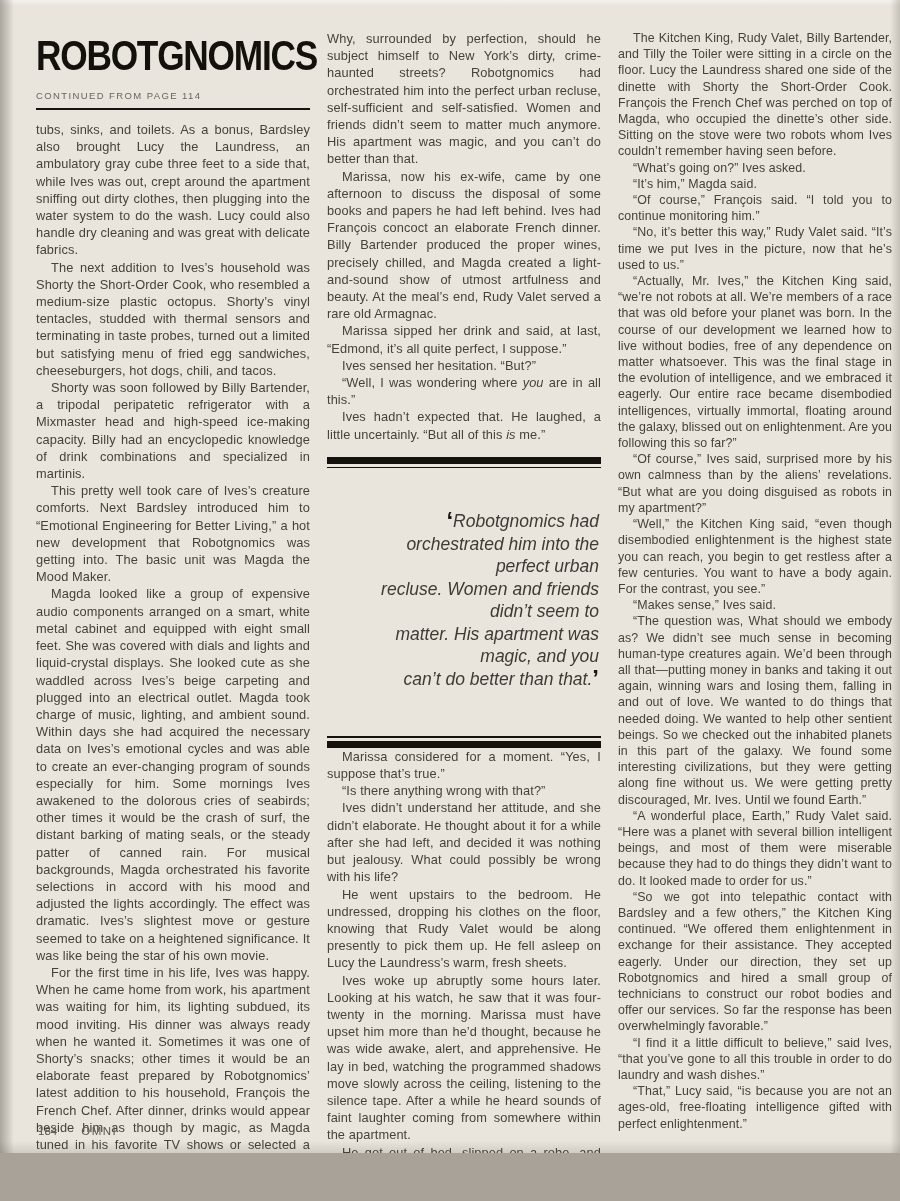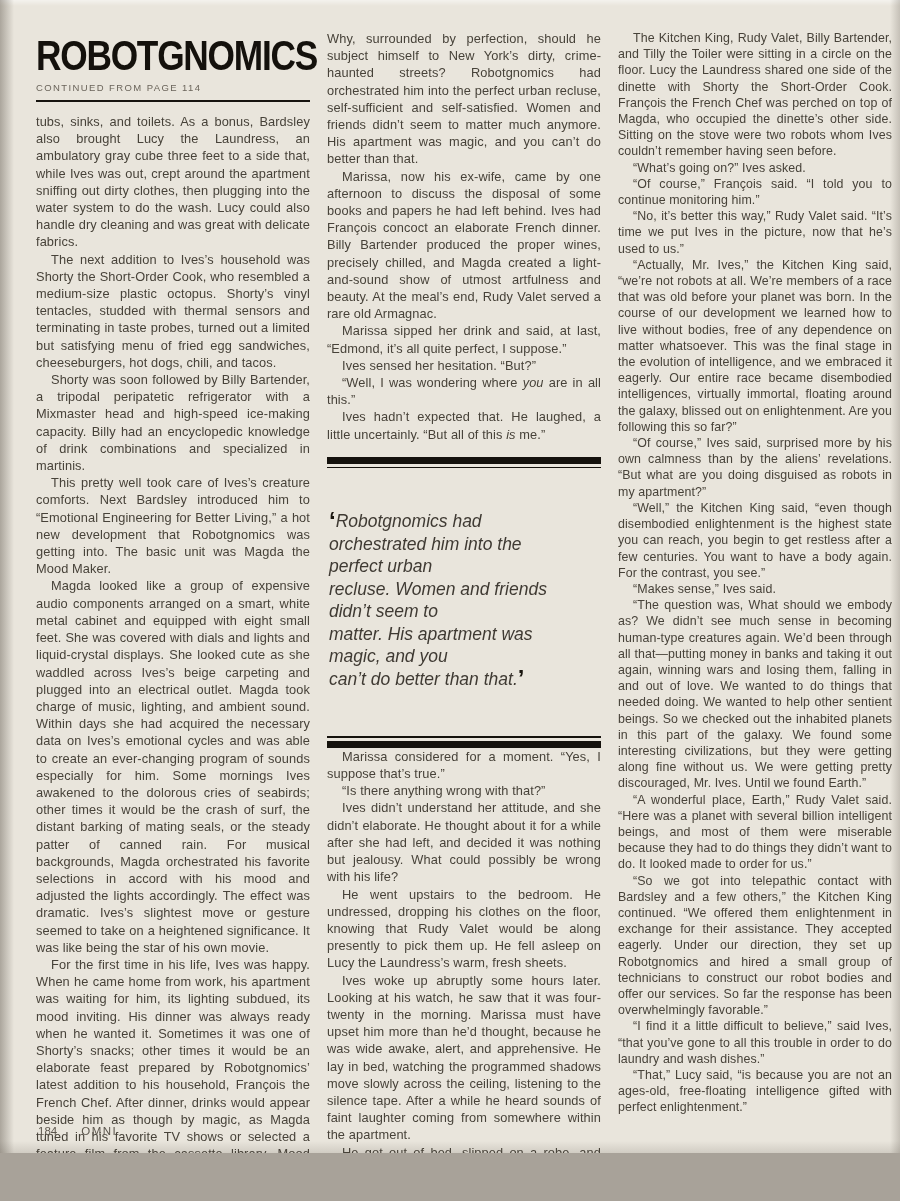--- a/index.html
+++ b/index.html
@@ -42,39 +42,39 @@
     font-size:43px;
     font-weight:bold;
     letter-spacing:-1.5px;
     color:#14110c;
     transform:scaleX(.82);
     transform-origin:left center;
     white-space:nowrap;
     line-height:1;
   }
   .continued{
-    margin-top:5px;
+    margin-top:13px;
     font-size:9.5px;
     letter-spacing:1.4px;
     color:#6a645a;
   }
   .title-rule{
     height:2px;
     background:#17140f;
     margin:7px 0 11px 0;
   }
   
   .divider .bar-thick{height:7px;background:#15120d;}
   .divider .bar-thin{height:1.5px;background:#15120d;}
   .divider-top{margin-top:14px;}
   .divider-top .bar-thin{margin-top:3px;}
   .divider-bottom .bar-thick{margin-top:3px;}
   .pullquote{
     padding:42px 2px 46px 2px;
-    text-align:left;
+    text-align:right;
     font-style:italic;
     font-size:17.5px;
     line-height:22.5px;
     color:#3f3a33;
   }
   .pq-text{white-space:pre-line;}
   .qmark{
     font-style:normal;
     font-weight:bold;
     font-size:24px;
@@ -142,20 +142,21 @@
       <p class="body-p">“Is there anything wrong with that?”</p>
       <p class="body-p">Ives didn’t understand her attitude, and she didn’t elaborate. He thought about it for a while after she had left, and decided it was nothing but jealousy. What could possibly be wrong with his life?</p>
       <p class="body-p">He went upstairs to the bedroom. He undressed, dropping his clothes on the floor, knowing that Rudy Valet would be along presently to pick them up. He fell asleep on Lucy the Laundress’s warm, fresh sheets.</p>
       <p class="body-p">Ives woke up abruptly some hours later. Looking at his watch, he saw that it was four-twenty in the morning. Marissa must have upset him more than he’d thought, because he was wide awake, alert, and apprehensive. He lay in bed, watching the programmed shadows move slowly across the ceiling, listening to the silence tape. After a while he heard sounds of faint laughter coming from somewhere within the apartment.</p>
       <p class="body-p">He got out of bed, slipped on a robe, and tiptoed downstairs into the darkened living room. He heard a whisper of voices from the kitchen. He went to the door and looked in.</p>
     </div>
 
     <div class="col col3">
       <p class="body-p">The Kitchen King, Rudy Valet, Billy Bartender, and Tilly the Toiler were sitting in a circle on the floor. Lucy the Laundress shared one side of the dinette with Shorty the Short-Order Cook. François the French Chef was perched on top of Magda, who occupied the dinette’s other side. Sitting on the stove were two robots whom Ives couldn’t remember having seen before.</p>
       <p class="body-p">“What’s going on?” Ives asked.</p>
+      <p class="body-p">“It’s him,” Magda said.</p>
       <p class="body-p">“Of course,” François said. “I told you to continue monitoring him.”</p>
       <p class="body-p">“No, it’s better this way,” Rudy Valet said. “It’s time we put Ives in the picture, now that he’s used to us.”</p>
       <p class="body-p">“Actually, Mr. Ives,” the Kitchen King said, “we’re not robots at all. We’re members of a race that was old before your planet was born. In the course of our development we learned how to live without bodies, free of any dependence on matter whatsoever. This was the final stage in the evolution of intelligence, and we embraced it eagerly. Our entire race became disembodied intelligences, virtually immortal, floating around the galaxy, blissed out on enlightenment. Are you following this so far?”</p>
       <p class="body-p">“Of course,” Ives said, surprised more by his own calmness than by the aliens’ revelations. “But what are you doing disguised as robots in my apartment?”</p>
       <p class="body-p">“Well,” the Kitchen King said, “even though disembodied enlightenment is the highest state you can reach, you begin to get restless after a few centuries. You want to have a body again. For the contrast, you see.”</p>
       <p class="body-p">“Makes sense,” Ives said.</p>
       <p class="body-p">“The question was, What should we embody as? We didn’t see much sense in becoming human-type creatures again. We’d been through all that—putting money in banks and taking it out again, winning wars and losing them, falling in and out of love. We wanted to do things that needed doing. We wanted to help other sentient beings. So we checked out the inhabited planets in this part of the galaxy. We found some interesting civilizations, but they were getting along fine without us. We were getting pretty discouraged, Mr. Ives. Until we found Earth.”</p>
       <p class="body-p">“A wonderful place, Earth,” Rudy Valet said. “Here was a planet with several billion intelligent beings, and most of them were miserable because they had to do things they didn’t want to do. It looked made to order for us.”</p>
       <p class="body-p">“So we got into telepathic contact with Bardsley and a few others,” the Kitchen King continued. “We offered them enlightenment in exchange for their assistance. They accepted eagerly. Under our direction, they set up Robotgnomics and hired a small group of technicians to construct our robot bodies and offer our services. So far the response has been overwhelmingly favorable.”</p>
       <p class="body-p">“I find it a little difficult to believe,” said Ives, “that you’ve gone to all this trouble in order to do laundry and wash dishes.”</p>

